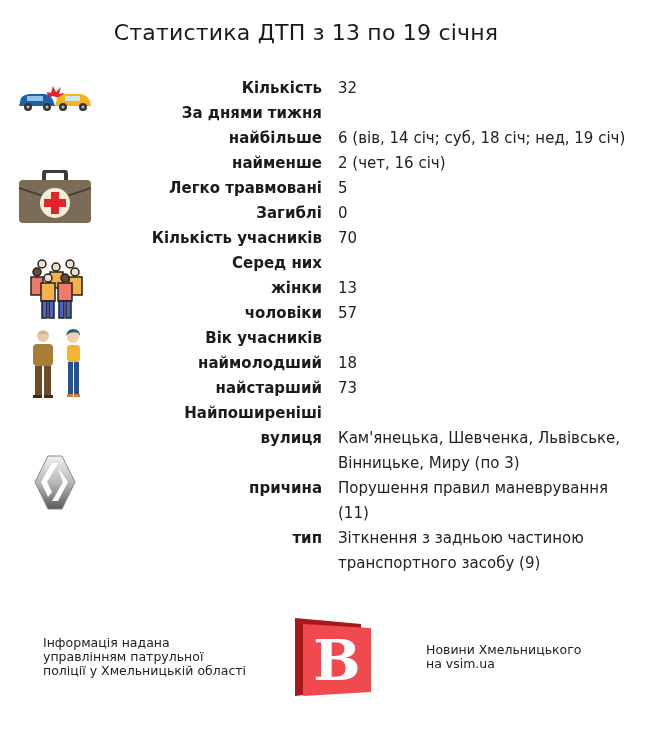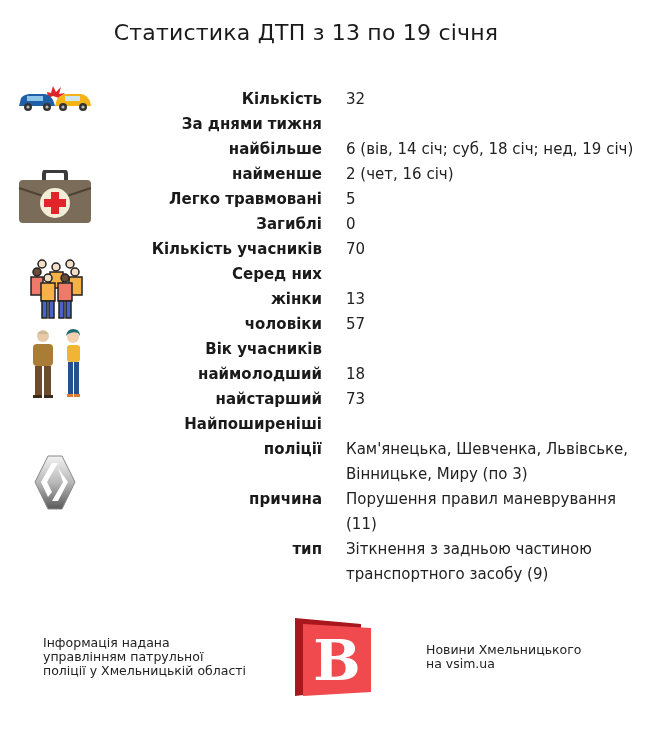--- a/index.html
+++ b/index.html
@@ -1,24 +1,24 @@
 <!DOCTYPE html>
 <html><head>
   <meta charset="utf-8">
   <style>
     html, body { margin: 0; padding: 0; background: #ffffff; }
     body { width: 665px; height: 736px; position: relative; overflow: hidden;
       font-family: "DejaVu Sans", "Liberation Sans", sans-serif; color: #1a1a1a; }
     .title { position: absolute; top: 20px; left: 0; width: 612px; text-align: center;
       font-size: 22px; font-weight: normal; letter-spacing: 0.2px; }
-    .rows { position: absolute; top: 87px; left: 0; width: 665px; }
+    .rows { position: absolute; top: 76px; left: 0; width: 665px; }
     .row { display: flex; align-items: flex-start; min-height: 25px; line-height: 25px; font-size: 15px; }
     .row .label { width: 322px; text-align: right; flex: none; font-weight: bold; }
     .row .label.bold { font-weight: bold; }
-    .row .value { margin-left: 24px; width: 300px; color: #222; }
+    .row .value { margin-left: 16px; width: 300px; color: #222; }
     .icon { position: absolute; }
     .footer-left { position: absolute; left: 43px; top: 636px; font-size: 12.5px; line-height: 14px; color: #222; }
     .footer-right { position: absolute; left: 426px; top: 643px; font-size: 12.5px; line-height: 14px; color: #222; }
     .logo { position: absolute; left: 295px; top: 618px; width: 76px; height: 78px; }
   </style>
 </head>
 <body>
 
 <div class="title">Статистика ДТП з 13 по 19 січня</div>
 
@@ -73,21 +73,21 @@
   </div>
   <div class="row">
     <div class="label">найстарший</div>
     <div class="value">73</div>
   </div>
   <div class="row">
     <div class="label bold">Найпоширеніші</div>
     <div class="value"></div>
   </div>
   <div class="row">
-    <div class="label">поліції</div>
+    <div class="label">вулиця</div>
     <div class="value">Кам'янецька, Шевченка, Львівське, Вінницьке, Миру (по 3)</div>
   </div>
   <div class="row">
     <div class="label">причина</div>
     <div class="value">Порушення правил маневрування (11)</div>
   </div>
   <div class="row">
     <div class="label">тип</div>
     <div class="value">Зіткнення з задньою частиною транспортного засобу (9)</div>
   </div>

